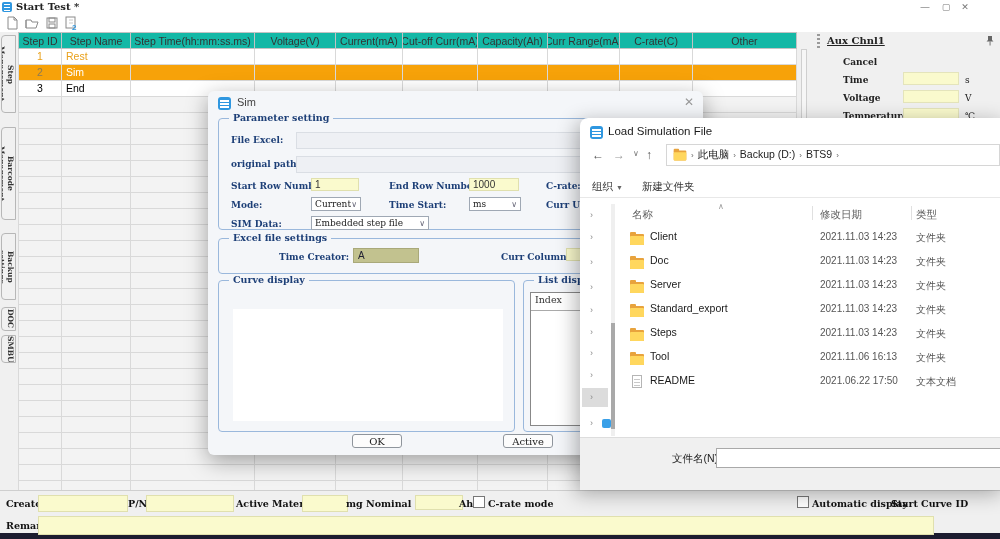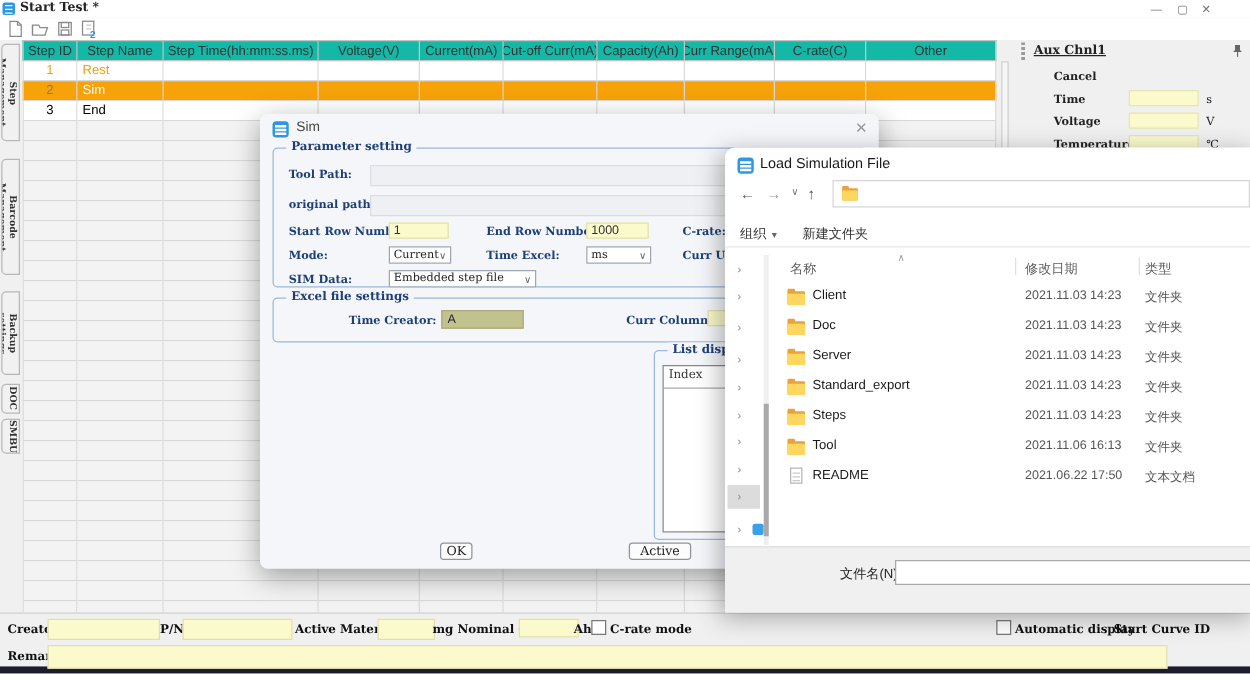--- a/index.html
+++ b/index.html
@@ -527,37 +527,37 @@
     <div class="abs dlg-ico" style="left:10px;top:6px;">
         <i style="top:3px"></i>
         <i style="top:6px"></i>
         <i style="top:9px"></i>
       </div>
     <div class="abs dlg-title" style="left:29px;top:5px;">Sim</div>
     <div class="abs close-x" style="left:476px;top:4px;">✕</div>
 
     <div class="abs group" style="left:10px;top:27px;width:475px;height:112px;">
       <div class="group-label serif navy">Parameter setting</div>
-      <div class="abs flabel serif navy" style="left:12px;top:16px;">Tool Path:</div>
+      <div class="abs flabel serif navy" style="left:12px;top:16px;">File Excel:</div>
       <input class="abs ginput" style="left: 77px; top: 13px; width: 388px; height: 17px;" value="">
       <div class="abs flabel serif navy" style="left:12px;top:40px;">original path:</div>
       <input class="abs ginput" style="left: 77px; top: 37px; width: 388px; height: 17px;" value="">
 
       <div class="abs flabel serif navy" style="left:12px;top:62px;">Start Row Number:</div>
       <input class="abs yinput" style="left: 92px; top: 59px; width: 48px; height: 13px;" value="1">
       <div class="abs flabel serif navy" style="left:170px;top:62px;">End Row Number:</div>
       <input class="abs yinput" style="left: 250px; top: 59px; width: 50px; height: 13px;" value="1000">
       <div class="abs flabel serif navy" style="left:327px;top:62px;">C-rate:</div>
 
       <div class="abs flabel serif navy" style="left:12px;top:81px;">Mode:</div>
       <div class="abs fselect" style="left:92px;top:78px;width:50px;height:14px;">
           <span>Current</span>
           <span class="chev">∨</span>
         </div>
-      <div class="abs flabel serif navy" style="left:170px;top:81px;">Time Excel:</div>
+      <div class="abs flabel serif navy" style="left:170px;top:81px;">Time Start:</div>
       <div class="abs fselect" style="left:250px;top:78px;width:52px;height:14px;">
           <span>ms</span>
           <span class="chev">∨</span>
         </div>
       <div class="abs flabel serif navy" style="left:327px;top:81px;">Curr Unit:</div>
 
       <div class="abs flabel serif navy" style="left:12px;top:100px;">SIM Data:</div>
       <div class="abs fselect" style="left:92px;top:97px;width:118px;height:14px;">
           <span>Embedded step file</span>
           <span class="chev">∨</span>
@@ -565,49 +565,54 @@
     </div>
 
     <div class="abs group" style="left:10px;top:147px;width:475px;height:36px;">
       <div class="group-label serif navy">Excel file settings</div>
       <div class="abs flabel serif navy" style="left:60px;top:13px;">Time Creator:</div>
       <input class="abs oinput" style="left: 134px; top: 9px; width: 66px; height: 15px;" value="A">
       <div class="abs flabel serif navy" style="left:282px;top:13px;">Curr Column:</div>
       <input class="abs yinput" style="left: 347px; top: 9px; width: 110px; height: 13px;" value="">
     </div>
 
+    <div class="abs group" style="left:10px;top:189px;width:297px;height:152px;">
+      <div class="group-label serif navy">Curve display</div>
+      <div class="abs plot" style="left:14px;top:28px;width:270px;height:112px;"></div>
+    </div>
 
     <div class="abs group" style="left:315px;top:189px;width:170px;height:152px;">
       <div class="group-label serif navy" style="background:#f4f6f9;">List display</div>
       <div class="abs listbox" style="left:6px;top:11px;width:158px;height:134px;">
         <div class="hd">Index</div>
       </div>
     </div>
 
-    <div class="abs btn" style="left:144px;top:343px;width:26px;height:14px;line-height:13px;">OK</div>
+    <div class="abs btn" style="left:144px;top:343px;width:50px;height:14px;line-height:13px;">OK</div>
     <div class="abs btn" style="left:295px;top:343px;width:50px;height:14px;line-height:13px;">Active</div>
   </div>
 
   <div class="abs dlg loaddlg">
     <div class="abs dlg-ico" style="left:10px;top:8px;">
         <i style="top:3px"></i>
         <i style="top:6px"></i>
         <i style="top:9px"></i>
       </div>
     <div class="abs" style="left:28px;top:7px;font-size:11.5px;color:#1a1a1a;">Load Simulation File</div>
 
     <div class="abs nav-arrow" style="left:12px;top:30px;">←</div>
     <div class="abs nav-arrow" style="left:33px;top:30px;color:#999;">→</div>
     <div class="abs" style="left:53px;top:31px;font-size:8px;color:#777;">∨</div>
     <div class="abs nav-arrow" style="left:66px;top:30px;">↑</div>
     <div class="abs addrbar">
       <span class="foldr" style="margin-left:6px;transform:scale(.9);">
           <span class="bk"></span>
           <span class="fr"></span>
         </span>
+      <span id="breadcrumb"><span class="crumb-sep">›</span><span class="crumb">此电脑</span><span class="crumb-sep">›</span><span class="crumb">Backup (D:)</span><span class="crumb-sep">›</span><span class="crumb">BTS9</span><span class="crumb-sep">›</span></span>
     </div>
 
     <div class="abs fd-toolbtn" style="left:12px;top:62px;"><span>组织</span> <span style="font-size:7px;color:#666;">▼</span></div>
     <div class="abs fd-toolbtn" style="left:62px;top:62px;">新建文件夹</div>
     <div class="abs fd-sep"></div>
 
     <div id="fd-tree">
         <div class="tree-chev" style="top: 92px;">›</div>
         <div class="tree-chev" style="top: 114px;">›</div>
         <div class="tree-chev" style="top: 139px;">›</div>

